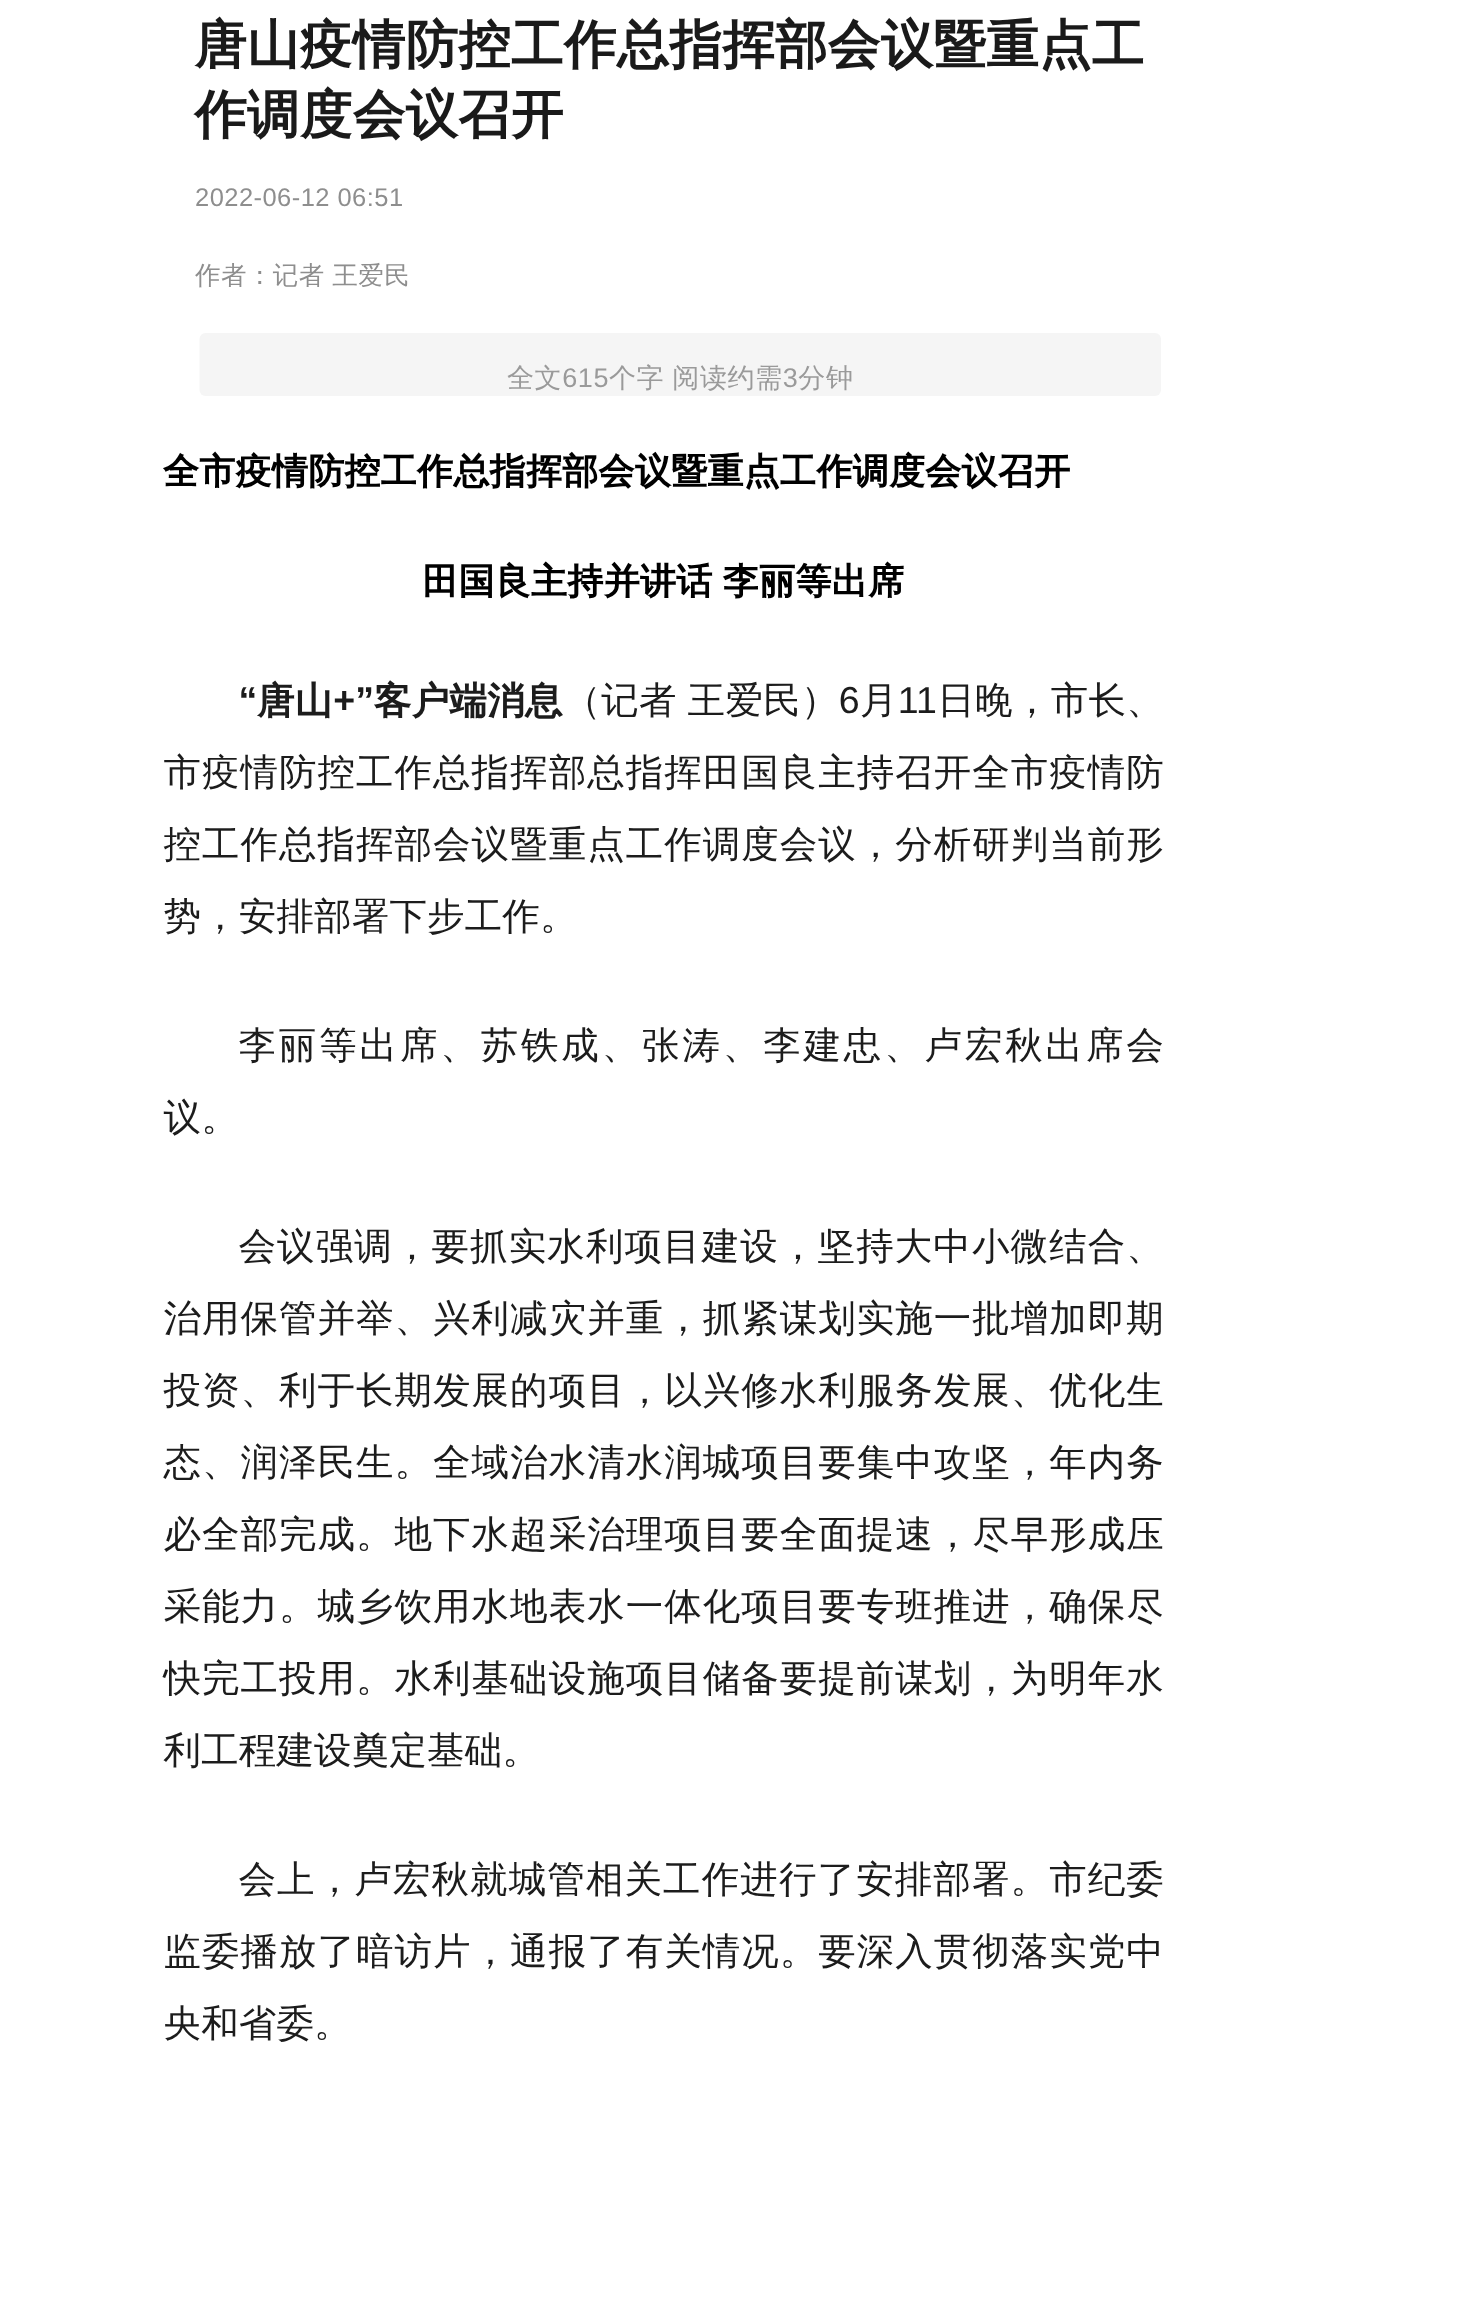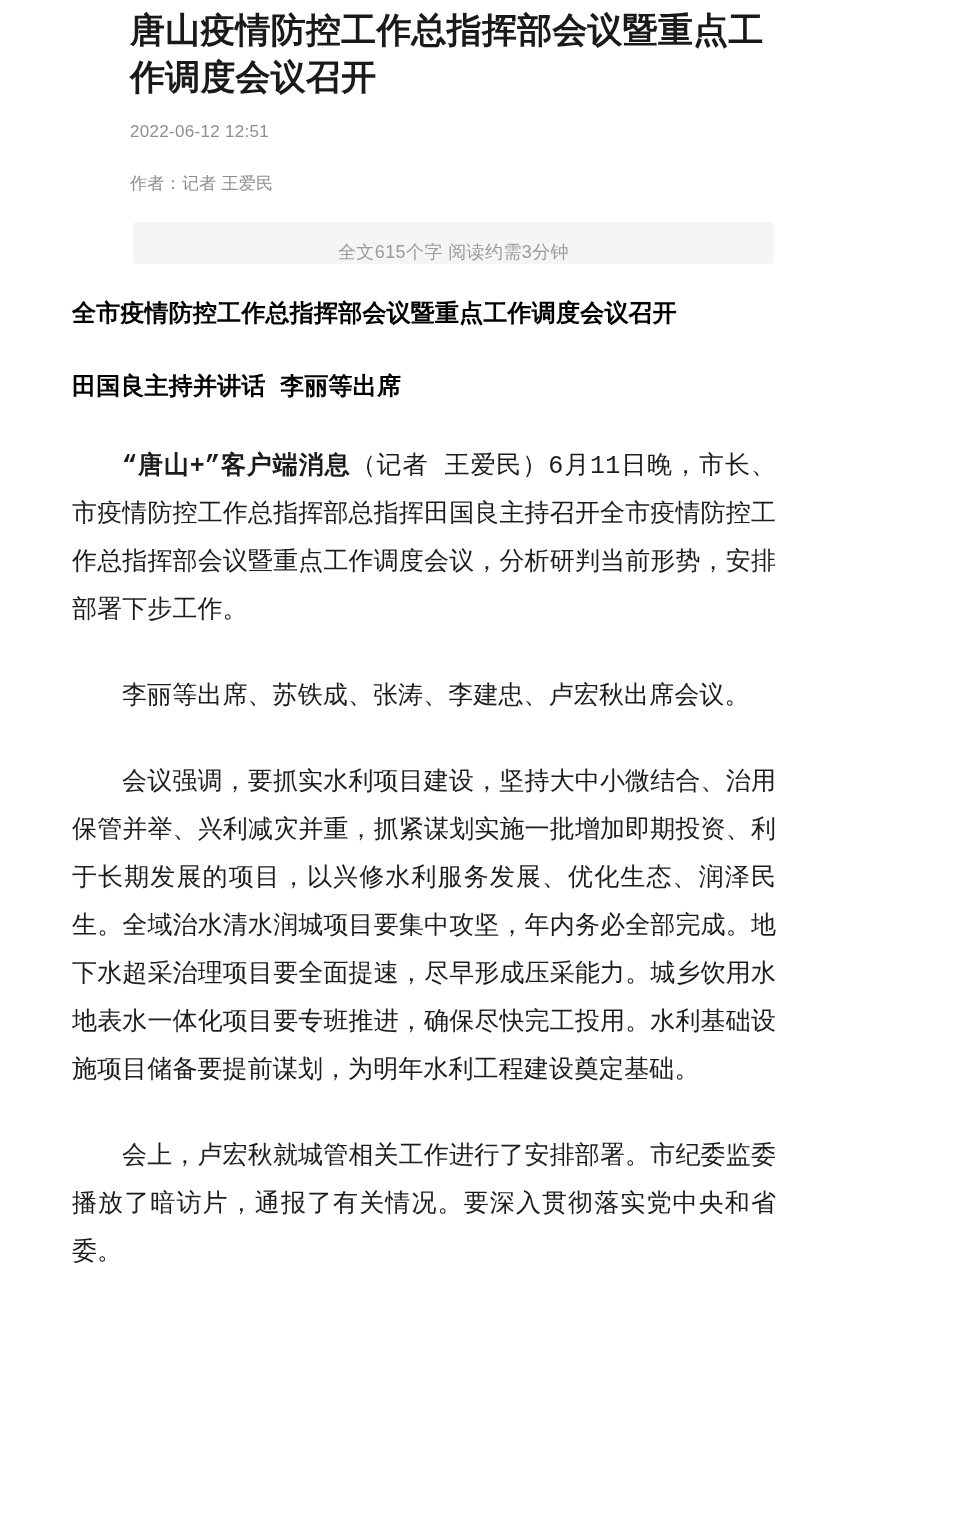--- a/index.html
+++ b/index.html
@@ -60,34 +60,34 @@
     justify-content: center;
   }
   .read-bar-text {
     font-size: 18px;
     color: #9a9a9a;
     letter-spacing: 0.4px;
   }
 
   
   .article-body {
-    margin: 0 87px 0 72px;
+    margin: 0 87px 0 109px;
     padding-top: 34px;
-    font-family: Liberation Mono, monospace;
   }
   .sub-head {
     margin: 0;
     font-size: 24px;
     line-height: 34px;
     font-weight: 700;
     color: #000000;
     letter-spacing: 0.2px;
   }
   .sub-head.second {
     margin-top: 39px;
+    text-align: center;
   }
   .para {
     margin: 0;
     padding-top: 38px;
     font-size: 25px;
     line-height: 48px;
     color: #1c1c1c;
     text-align: justify;
     text-justify: inter-ideograph;
     text-indent: 50px;
@@ -121,21 +121,21 @@
     letter-spacing: 1px;
   }
 </style>
 </head>
 <body>
 
 <div class="page">
 
   <div class="article-header">
     <h1 class="article-title">唐山疫情防控工作总指挥部会议暨重点工作调度会议召开</h1>
-    <div class="meta-date">2022-06-12 12:51</div>
+    <div class="meta-date">2022-06-12 06:51</div>
     <div class="meta-author">作者：记者 王爱民</div>
   </div>
 
   <div class="read-bar">
     <span class="read-bar-text">全文615个字 阅读约需3分钟</span>
   </div>
 
   <div class="article-body">
 
     <p class="sub-head">全市疫情防控工作总指挥部会议暨重点工作调度会议召开</p>

